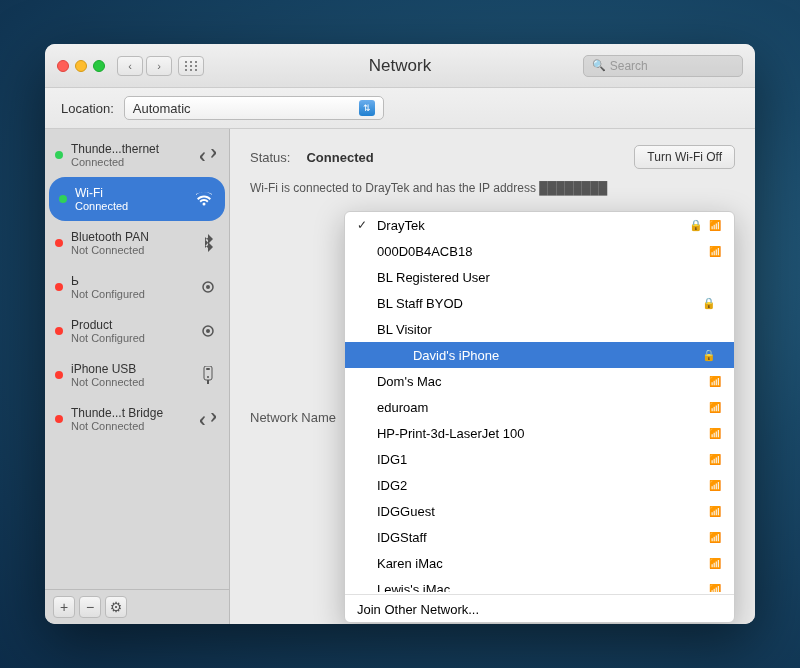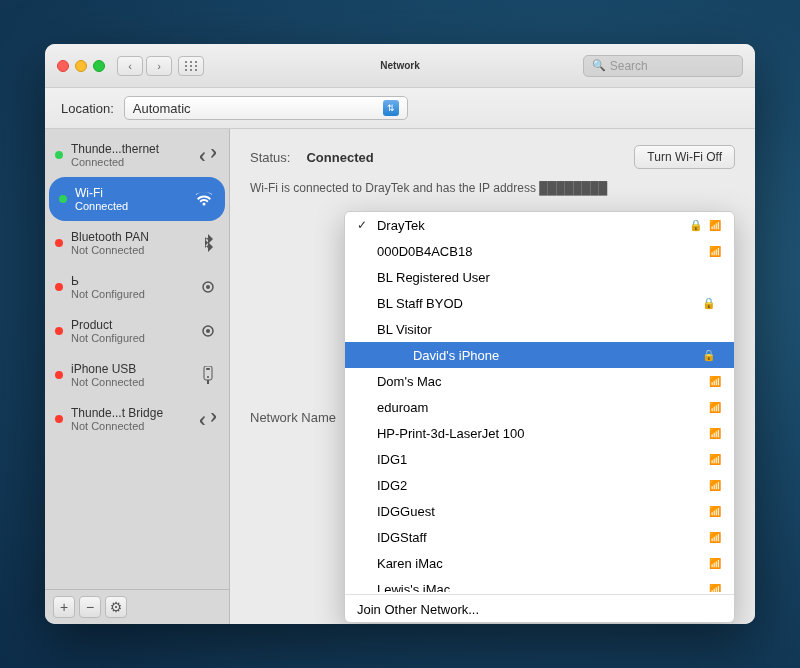--- a/index.html
+++ b/index.html
@@ -62,22 +62,22 @@
       align-items: center;
       justify-content: center;
       cursor: pointer;
       font-size: 11px;
       color: #666;
     }
     .title {
       position: absolute;
       left: 50%;
       transform: translateX(-50%);
-      font-size: 10px;
-      font-weight: 700;
+      font-size: 17px;
+      font-weight: 400;
       color: #333;
     }
     .apps-btn {
       width: 26px;
       height: 20px;
       background: linear-gradient(180deg, #f5f5f5 0%, #e5e5e5 100%);
       border: 1px solid #bbb;
       border-radius: 4px;
       display: flex;
       align-items: center;
@@ -113,21 +113,21 @@
       gap: 10px;
     }
     .location-label { font-size: 13px; color: #333; }
     .location-select {
       display: flex;
       align-items: center;
       background: linear-gradient(180deg, #fff 0%, #f0f0f0 100%);
       border: 1px solid #bbb;
       border-radius: 5px;
       padding: 3px 8px;
-      width: 284px;
+      width: 260px;
       justify-content: space-between;
       cursor: pointer;
       gap: 44px;
     }
     .location-value { font-size: 13px; color: #333; }
     .select-arrow {
       width: 16px;
       height: 16px;
       background: linear-gradient(180deg, #6baeed 0%, #2080d0 100%);
       border-radius: 3px;

